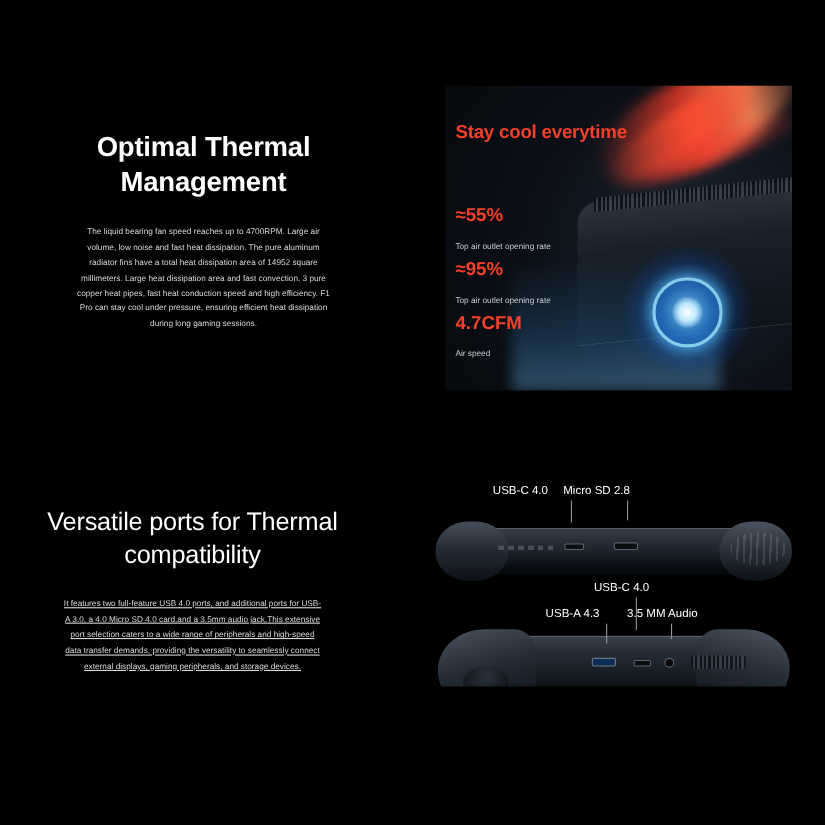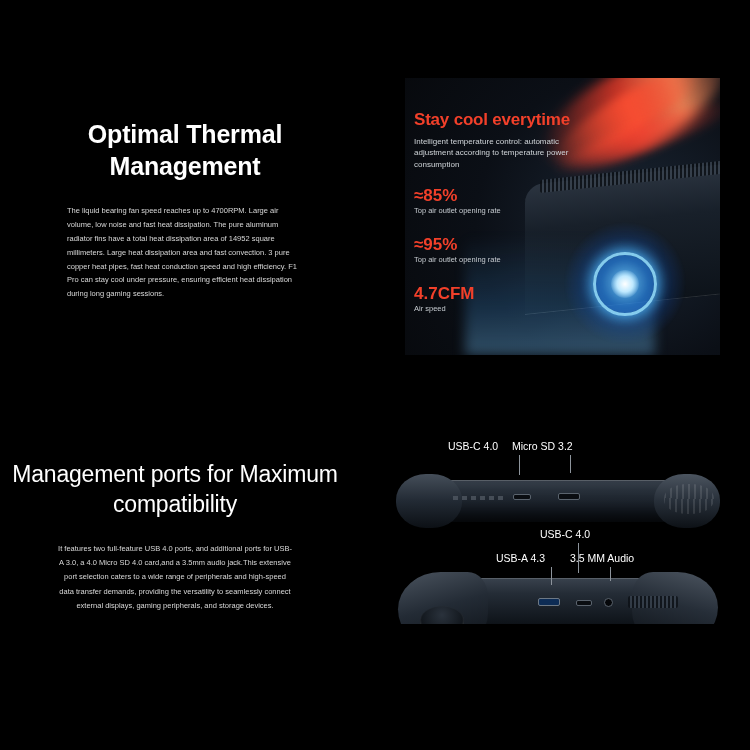--- a/index.html
+++ b/index.html
@@ -19,21 +19,21 @@
     position: absolute; left: 40px; top: 118px; width: 290px;
     text-align: center;
   }
   .s1-title {
     font-size: 25px; font-weight: 700; line-height: 1.28;
     letter-spacing: -0.2px; color: #ffffff;
   }
   .s1-body {
     margin-top: 22px;
     font-size: 7.5px; line-height: 1.85; color: #d8d8d8;
-    padding: 0 27px; text-align: left;
+    padding: 0 27px; text-align: center;
   }
 
   
   .s1-panel {
     position: absolute; left: 405px; top: 78px; width: 315px; height: 277px;
     background: radial-gradient(110% 120% at 72% 52%, #1a2533 0%, #0b0f16 45%, #050608 100%);
     overflow: hidden;
   }
   
   .streak {
@@ -89,35 +89,35 @@
   .s1-head {
     position: absolute; left: 9px; top: 32px;
     color: #f2402a; font-size: 17px; font-weight: 700; letter-spacing: -0.2px;
   }
   .s1-sub {
     position: absolute; left: 9px; top: 58px; width: 180px;
     color: #cfd4d8; font-size: 8px; line-height: 1.42;
   }
   .stat { position: absolute; left: 9px; }
   .stat .big { color: #f2402a; font-size: 17px; font-weight: 700; }
-  .stat .cap { color: #c6cbd0; font-size: 7.5px; margin-top: 0; }
+  .stat .cap { color: #c6cbd0; font-size: 7.5px; margin-top: 13px; }
   .stat-a { top: 108px; }
   .stat-b { top: 157px; }
   .stat-c { top: 206px; }
 
   
   .sec2 { position: absolute; left: 0; top: 420px; width: 750px; height: 290px; }
   .s2-left { position: absolute; left: 10px; top: 40px; width: 330px; text-align: center; }
   .s2-title {
     font-size: 23px; font-weight: 400; line-height: 1.3; color: #fff;
     letter-spacing: -0.2px;
   }
   .s2-body {
     margin-top: 22px; font-size: 7.5px; line-height: 1.9; color: #d8d8d8;
-    padding: 0 48px; text-align: center;
+    padding: 0 48px; text-align: center; text-decoration: underline;
   }
 
   
   .dev-top {
     position: absolute; left: 398px; top: 52px; width: 320px; height: 62px;
   }
   .dev-top-body {
     position: absolute; left: 0; top: 8px; width: 320px; height: 42px;
     background: linear-gradient(180deg, #3a434e 0%, #262e38 28%, #151b23 70%, #0b0f14 100%);
     border-radius: 22px / 16px;
@@ -223,42 +223,41 @@
 
       <div class="s1-device"></div>
       <div class="s1-vent"></div>
       <div class="s1-beam"></div>
       <div class="s1-glow"></div>
       <div class="s1-glow-ring"></div>
       <div class="s1-glow-core"></div>
 
       <div class="s1-overlay">
         <div class="s1-head">Stay cool everytime</div>
-        <div class="s1-sub">Intelligent temperature control: automatic adjustment according to temperature power consumption</div>
 
         <div class="stat stat-a">
-          <div class="big">≈85%</div>
+          <div class="big">≈55%</div>
           <div class="cap">Top air outlet opening rate</div>
         </div>
         <div class="stat stat-b">
           <div class="big">≈95%</div>
           <div class="cap">Top air outlet opening rate</div>
         </div>
         <div class="stat stat-c">
           <div class="big">4.7CFM</div>
           <div class="cap">Air speed</div>
         </div>
       </div>
     </div>
   </section>
 
   <section class="sec2">
 
     <div class="s2-left">
-      <h2 class="s2-title">Management ports for Maximum compatibility</h2>
+      <h2 class="s2-title">Versatile ports for Thermal compatibility</h2>
       <p class="s2-body">It features two full-feature USB 4.0 ports, and additional ports for USB-A 3.0, a 4.0 Micro SD 4.0 card,and a 3.5mm audio jack.This extensive port selection caters to a wide range of peripherals and high-speed data transfer demands, providing the versatility to seamlessly connect external displays, gaming peripherals, and storage devices.</p>
     </div>
 
     <div class="dev-top">
       <div class="dev-top-body"></div>
       <div class="grip-l"></div>
       <div class="grip-r"></div>
       <div class="btnrow"></div>
       <div class="port p-usbc-top"></div>
       <div class="port p-sd-top"></div>
@@ -271,21 +270,21 @@
       </div>
       <div class="bot-grip-r"></div>
       <div class="port p-usba"></div>
       <div class="port p-usbc-bot"></div>
       <div class="p-audio"></div>
       <div class="vent-bot"></div>
     </div>
   </section>
 
   <div class="label lbl-usbc-top">USB-C 4.0</div>
-  <div class="label lbl-sd-top">Micro SD 3.2</div>
+  <div class="label lbl-sd-top">Micro SD 2.8</div>
   <div class="label lbl-usbc-bot">USB-C 4.0</div>
   <div class="label lbl-usba">USB-A 4.3</div>
   <div class="label lbl-audio">3.5 MM Audio</div>
 
   <div class="leader vline ld1"></div>
   <div class="leader vline ld2"></div>
   <div class="leader vline ld3"></div>
   <div class="leader vline ld4"></div>
   <div class="leader vline ld5"></div>
 

